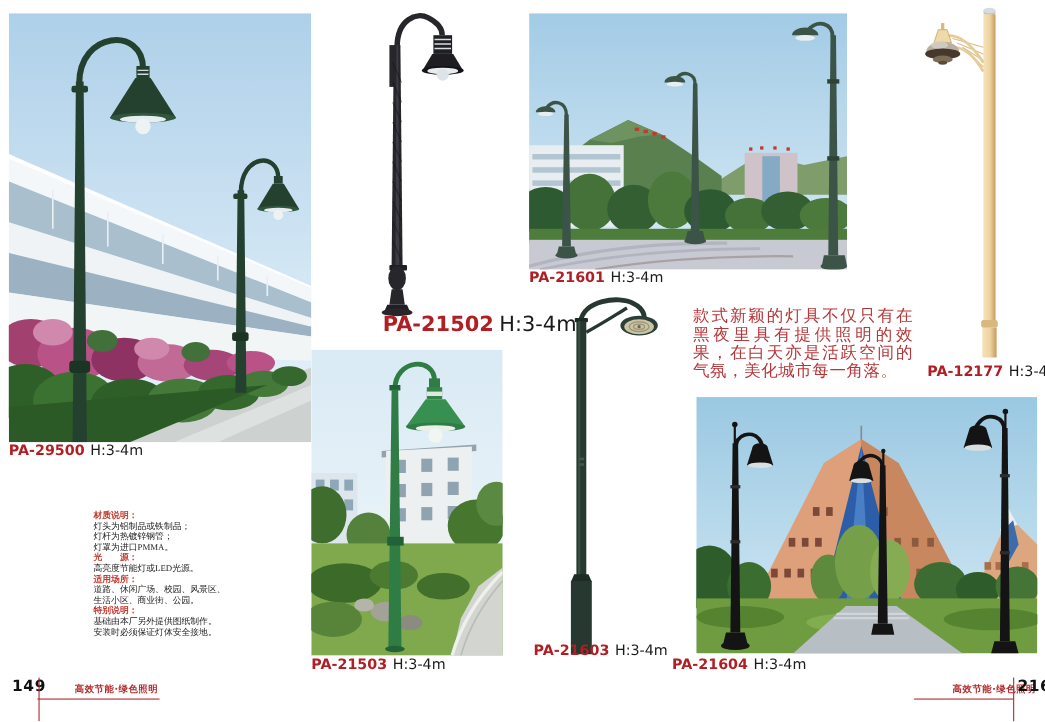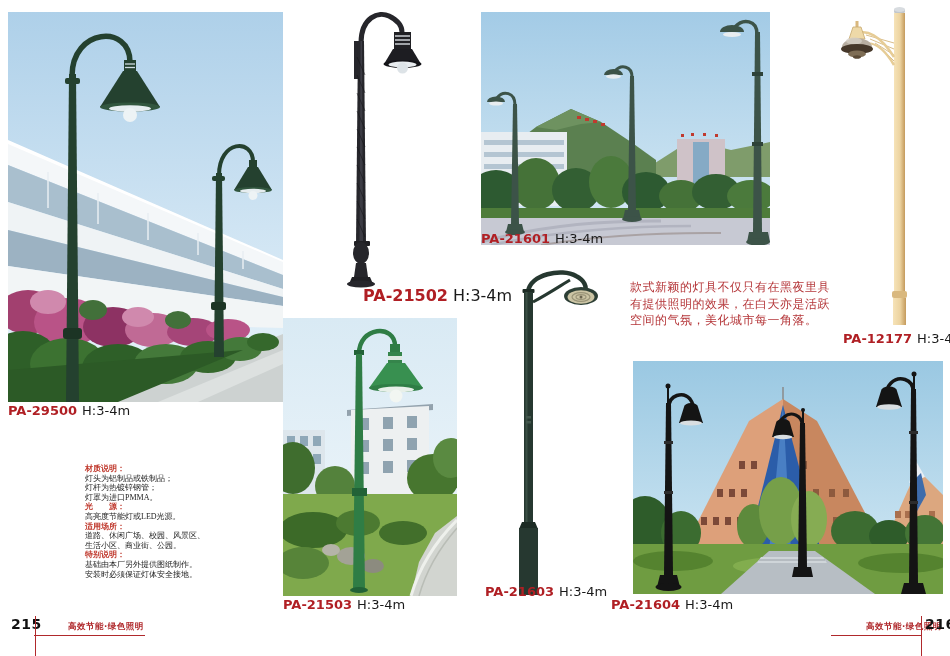--- a/index.html
+++ b/index.html
@@ -2,23 +2,23 @@
 <html><head>
 <meta charset="utf-8">
 <style>
   html,body{margin:0;padding:0;background:#fff;}
   .page{position:relative;width:950px;height:656px;background:#ffffff;overflow:hidden;
         font-family:"DejaVu Sans","Liberation Sans",sans-serif;}
   .photo{position:absolute;display:block;}
   .plabel{position:absolute;white-space:nowrap;font-size:13px;line-height:15px;}
   .plabel .code{color:#b01f24;font-weight:bold;}
   .plabel .hval{color:#1a1a1a;margin-left:5px;}
-  .plabel.big{font-size:16px;margin-left:15px;}
+  .plabel.big{font-size:19px;}
   .desc{position:absolute;left:630px;top:279px;width:200px;color:#b5373a;
-        font-size:12px;line-height:16.5px;letter-spacing:0.5px;text-align:justify;}
+        font-size:15px;line-height:16.5px;letter-spacing:0.5px;text-align:justify;}
   .specs{position:absolute;left:85px;top:464px;width:150px;font-size:8px;line-height:9.6px;color:#222;font-family:Liberation Serif, serif;}
   .specs .sh{color:#c0392d;font-weight:bold;}
   .footer-num{position:absolute;top:616px;font-size:14px;font-weight:bold;color:#111;letter-spacing:0.5px;}
   .footer-slogan{position:absolute;top:621px;font-size:8.5px;font-weight:bold;color:#b0292c;letter-spacing:0.5px;white-space:nowrap;margin-left:28px;}
   .vline{position:absolute;width:1.5px;background:#b0292c;}
   .hline{position:absolute;height:1.3px;background:#b0292c;}
 </style>
 </head>
 <body>
 
@@ -196,21 +196,21 @@
       <path d="M 276,22 C 276,8 262,6 254,15" stroke="#3c5348" stroke-width="3.5" fill="none"></path>
       <path d="M 239,20 A 12,7 0 0 1 263,20 Z"></path>
       <ellipse cx="251" cy="22.5" rx="9" ry="2.6" fill="#e8edf0"></ellipse>
       <polygon points="274,20 279,20 281,220 272,220"></polygon>
       <rect x="271" y="60" width="11" height="4" fill="#2e4238"></rect>
       <rect x="271" y="130" width="11" height="4" fill="#2e4238"></rect>
       <polygon points="268,220 287,220 289,230 266,230"></polygon>
       <ellipse cx="277" cy="230" rx="12" ry="3.5"></ellipse>
     </g>
   </svg>
-  <div class="plabel" style="left:481px;top:231px;text-align:center;">
+  <div class="plabel" style="left:481px;top:245px;text-align:center;">
     <span class="code">PA-21601</span><span class="hval">H:3-4m</span>
   </div>
 
   <svg class="photo" style="left:822px;top:5px;" width="128" height="325" viewBox="0 0 128 325">
     <defs>
       <linearGradient id="gold" x1="0" y1="0" x2="1" y2="0">
         <stop offset="0" stop-color="#f6e3b8"></stop>
           <stop offset="0.55" stop-color="#ecd3a0"></stop>
           <stop offset="1" stop-color="#c49a5c"></stop>
       </linearGradient>
@@ -435,21 +435,21 @@
     <div class="sh">光　　源：</div>
     <div>高亮度节能灯或LED光源。</div>
     <div class="sh">适用场所：</div>
     <div>道路、休闲广场、校园、风景区、</div>
     <div>生活小区、商业街、公园。</div>
     <div class="sh">特别说明：</div>
     <div>基础由本厂另外提供图纸制作。</div>
     <div>安装时必须保证灯体安全接地。</div>
   </div>
 
-  <div class="footer-num" style="left:11px;">215</div>
+  <div class="footer-num" style="left:11px;">149</div>
   <div class="vline" style="left:34.5px;top:616px;height:40px;"></div>
   <div class="footer-slogan" style="left:40px;">高效节能·绿色照明</div>
   <div class="hline" style="left:34px;top:634.5px;width:111px;"></div>
 
   <div class="footer-slogan" style="left:838px;">高效节能·绿色照明</div>
   <div class="vline" style="left:920.5px;top:616px;height:40px;"></div>
   <div class="footer-num" style="left:925px;">216</div>
   <div class="hline" style="left:831px;top:634.5px;width:90px;"></div>
 
 </div>

